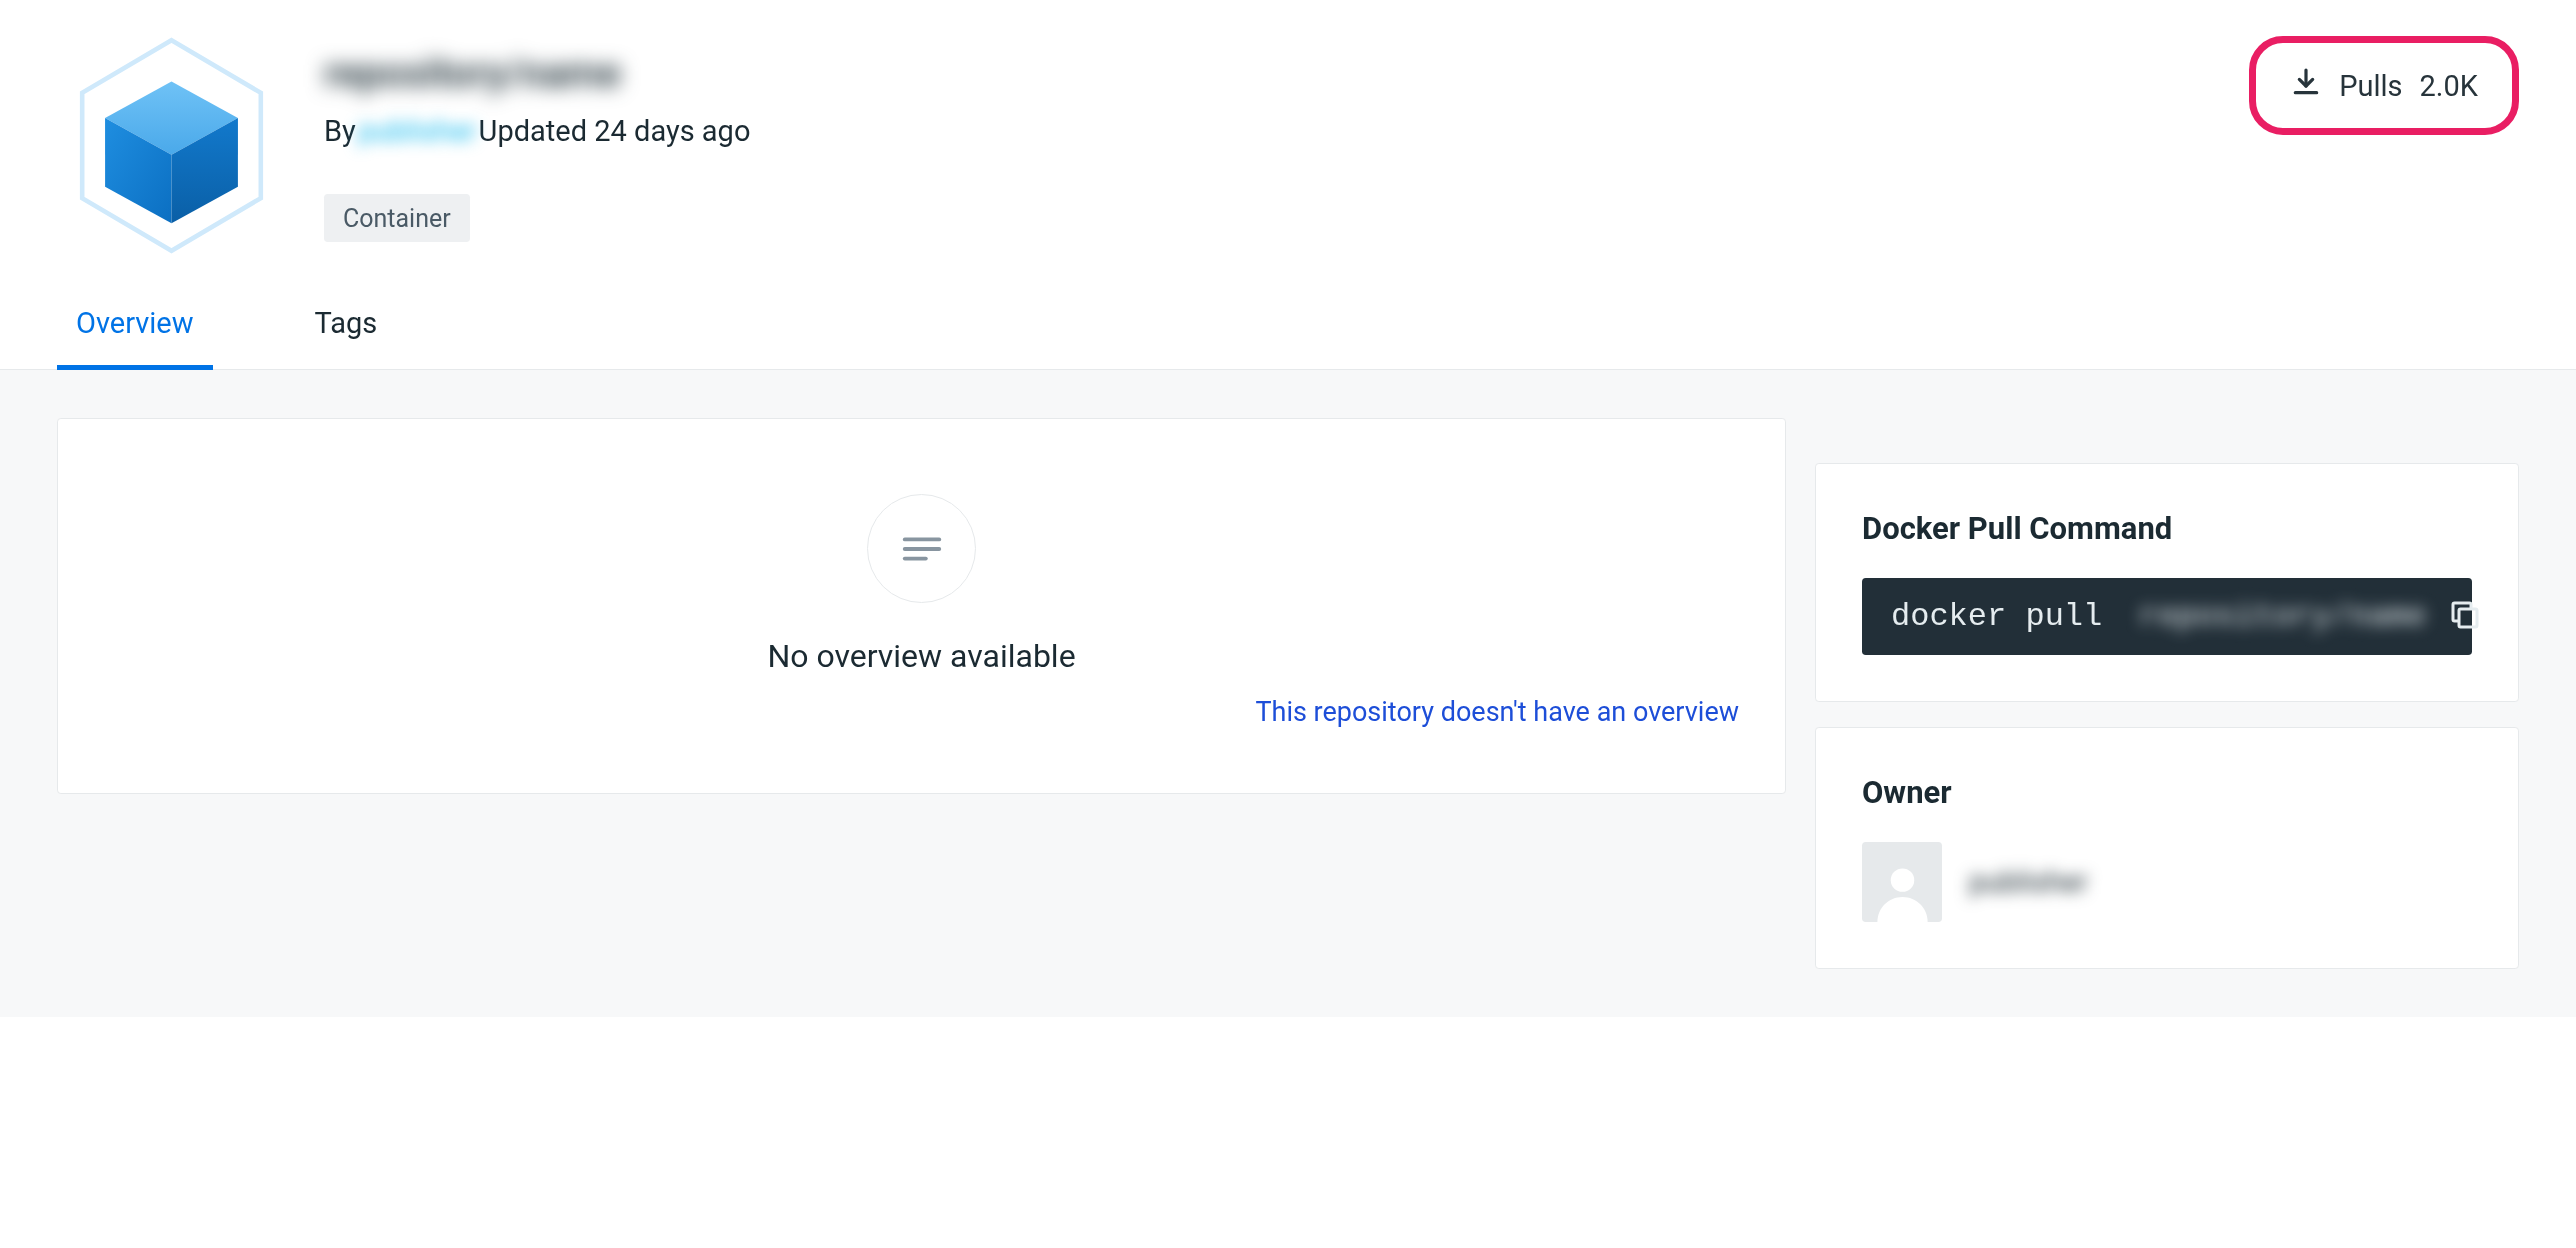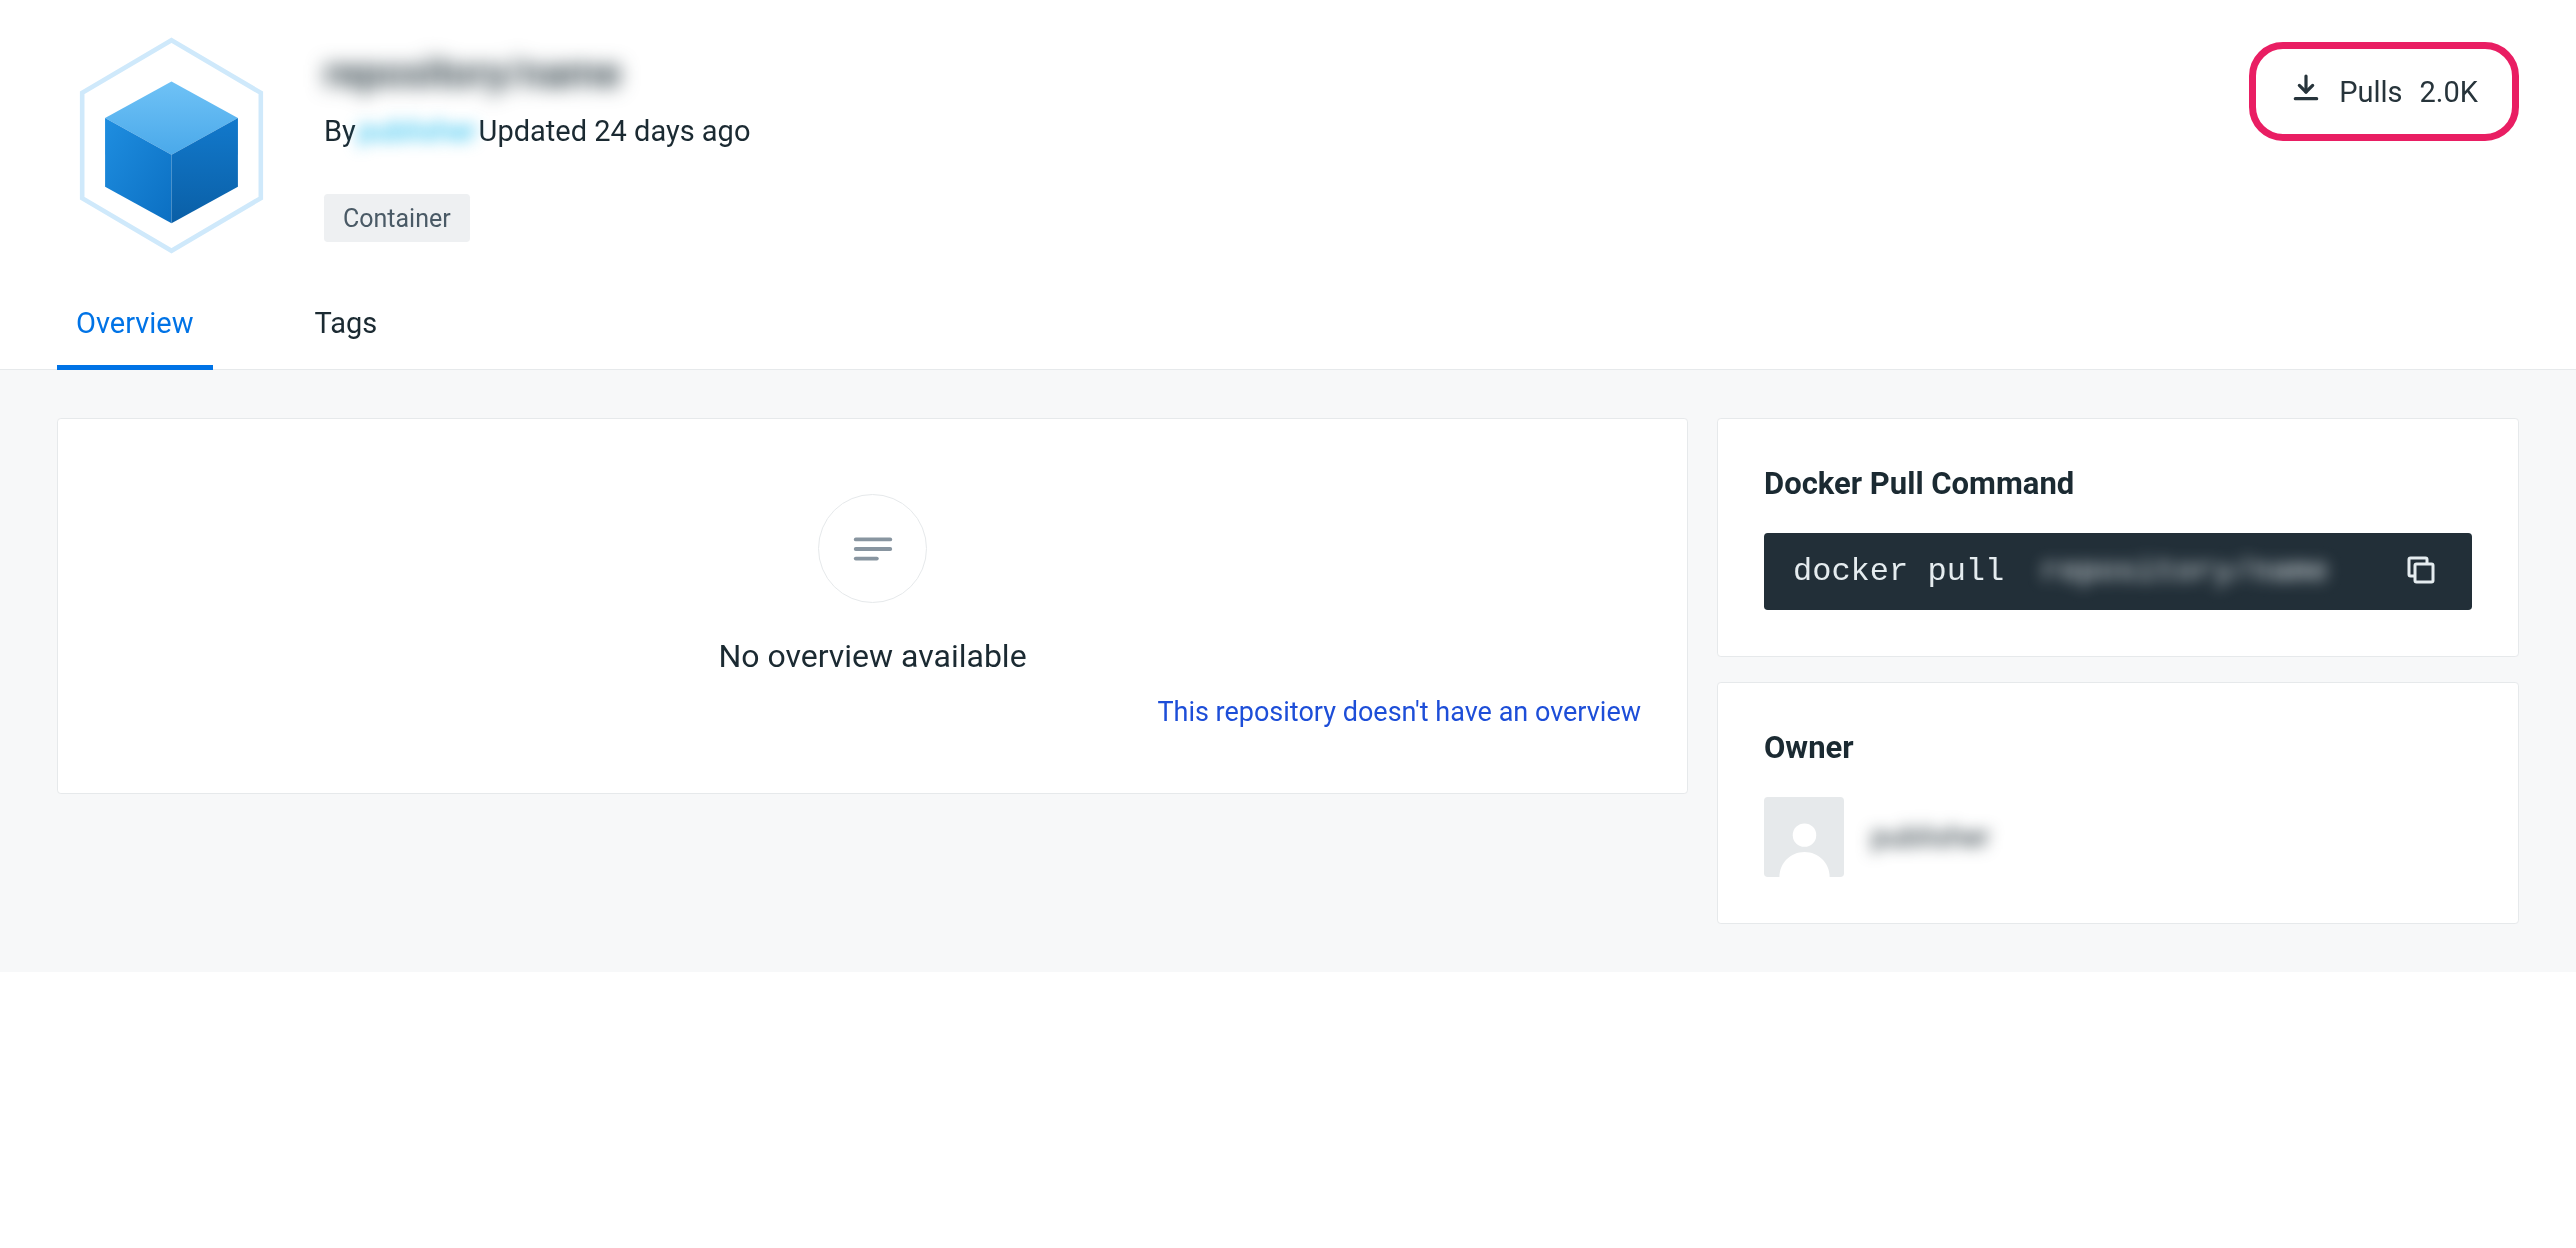--- a/index.html
+++ b/index.html
@@ -58,21 +58,21 @@
   color: #4a5a66;
   padding: 9.5px 19px;
   border-radius: 3.8px;
   font-size: 25px;
 }
 
 
 .pulls-pill {
   position: absolute;
   right: 57px;
-  top: 42px;
+  top: 36px;
   border: 7.6px solid #e91e63;
   border-radius: 34px;
   padding: 23px 34px;
   display: flex;
   align-items: center;
   gap: 17px;
   font-size: 29px;
   color: #27343b;
 }
 .pulls-pill .count { font-weight: 400; text-align: right; }
@@ -104,21 +104,21 @@
   gap: 29px;
   align-items: flex-start;
 }
 .card {
   background: #fff;
   border: 1px solid #e6e9eb;
   border-radius: 3.8px;
   padding: 46px;
 }
 .left-col { flex: 1; }
-.right-col { width: 802px; display: flex; flex-direction: column; gap: 25px; }
+.right-col { width: 704px; display: flex; flex-direction: column; gap: 25px; margin-top: 45px; }
 
 
 .empty-state { text-align: center; padding: 29px 0 19px 0; }
 .empty-icon {
   width: 109px; height: 109px;
   border: 1.9px solid #e6e9eb;
   border-radius: 50%;
   margin: 0 auto 34px auto;
   display: flex; align-items: center; justify-content: center;
 }

